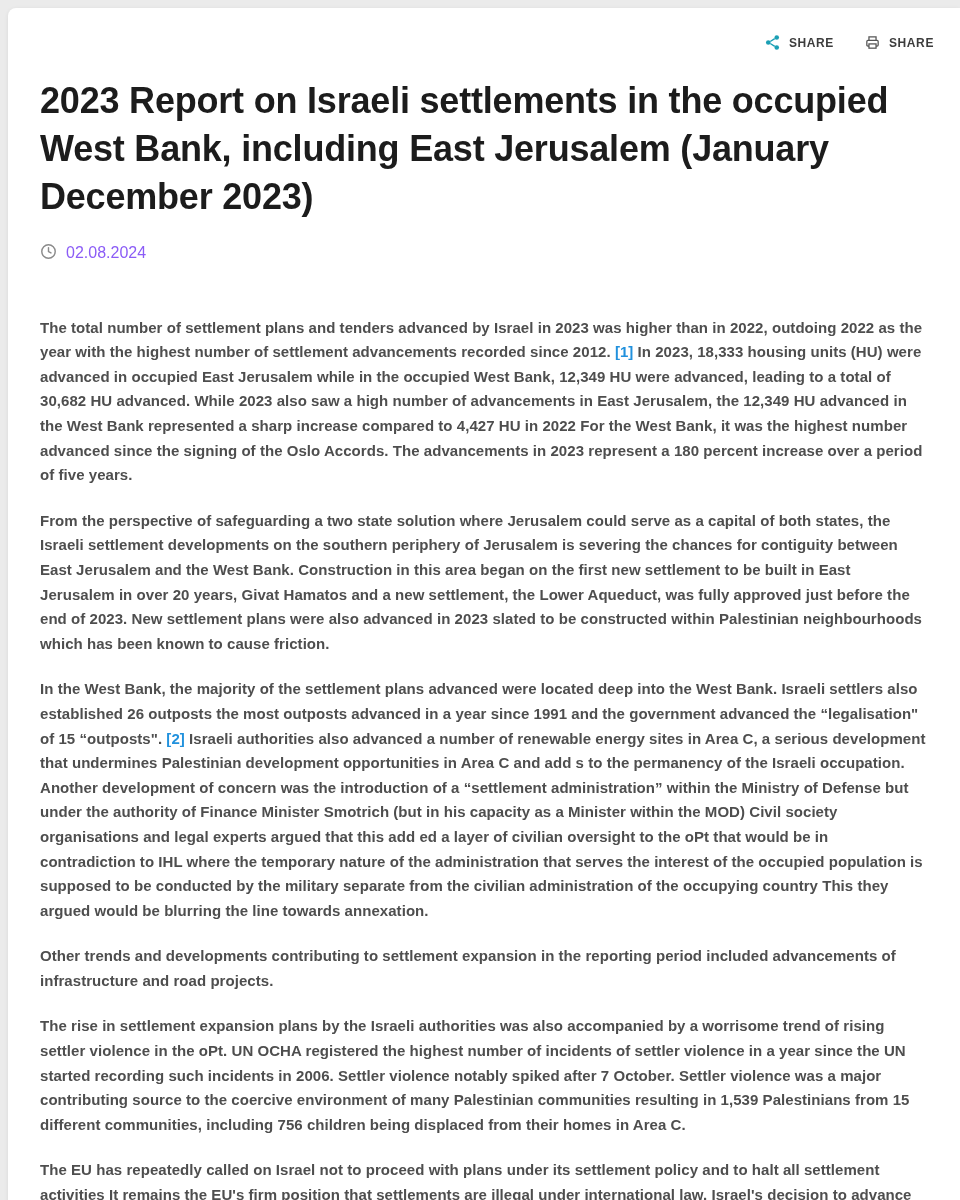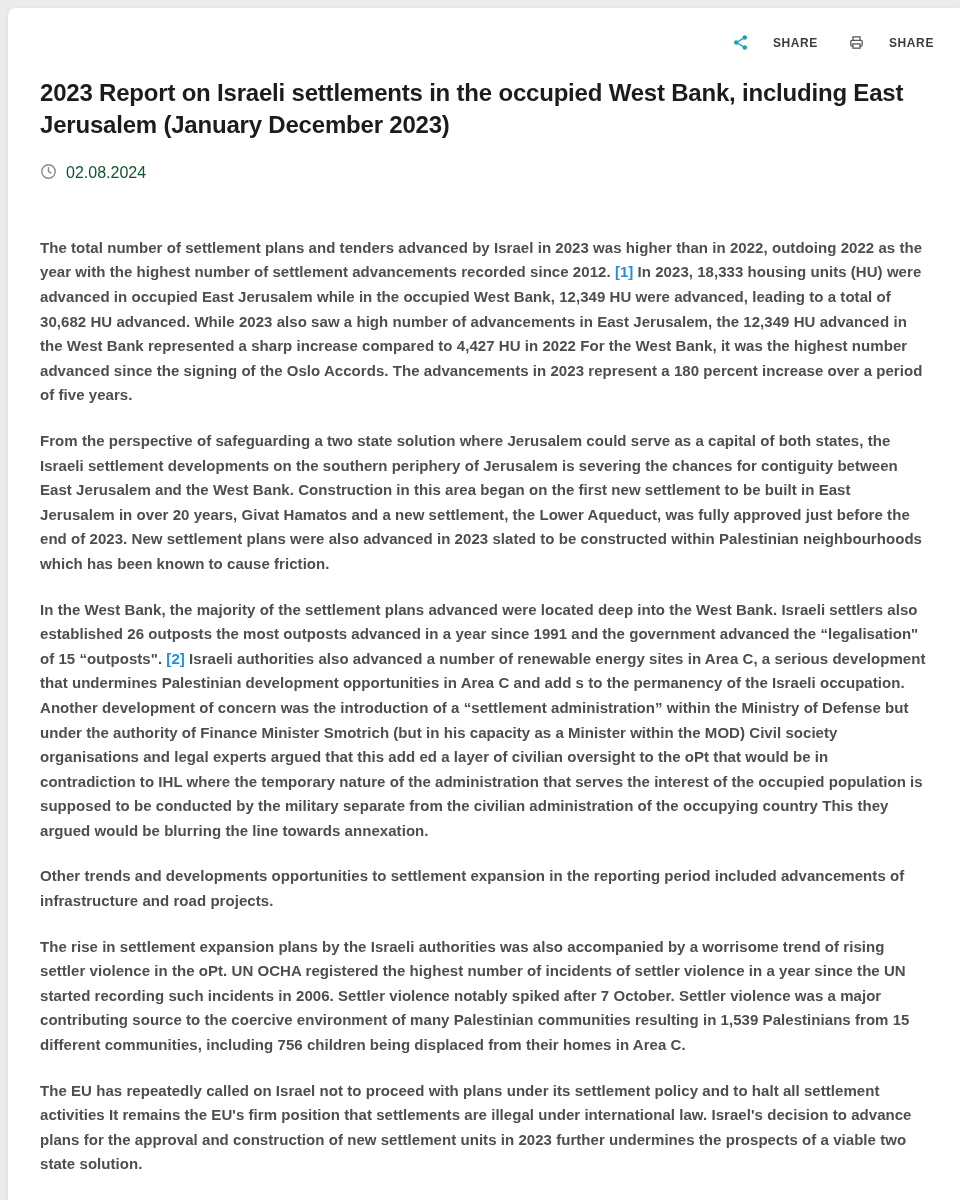--- a/index.html
+++ b/index.html
@@ -23,48 +23,48 @@
   .toolbar {
     display: flex;
     justify-content: flex-end;
     align-items: center;
     gap: 30px;
     padding-top: 4px;
   }
   .tool-btn {
     display: flex;
     align-items: center;
-    gap: 24px;
+    gap: 8px;
     background: none;
     border: none;
     cursor: pointer;
     font-family: "Liberation Sans", sans-serif;
     font-size: 12px;
     font-weight: 700;
     letter-spacing: 0.6px;
     color: #3d3d3d;
   }
   .tool-btn svg { display: block; }
   
   h1.title {
     margin: 26px 0 0 6px;
     max-width: 900px;
-    font-size: 24px;
+    font-size: 36px;
     line-height: 1.33;
     font-weight: 700;
     color: #1c1c1c;
     letter-spacing: -0.2px;
   }
   
   .date-row {
     display: flex;
     align-items: center;
     gap: 9px;
     margin: 22px 0 0 6px;
-    color: #14532d;
+    color: #8b5cf6;
     font-size: 16px;
   }
   
   .article-body {
     margin: 52px 6px 0 6px;
     max-width: 906px;
   }
   .para {
     font-size: 15px;
     line-height: 1.64;
@@ -122,20 +122,20 @@
   </div>
 
   <div class="article-body">
 
     <p class="para"><span>The total number of settlement plans and tenders advanced by Israel in 2023 was higher than in 2022, outdoing 2022 as the year with the highest number of settlement advancements recorded since 2012. </span><a class="ref">[1]</a><span> In 2023, 18,333 housing units (HU) were advanced in occupied East Jerusalem while in the occupied West Bank, 12,349 HU were advanced, leading to a total of 30,682 HU advanced. While 2023 also saw a high number of advancements in East Jerusalem, the 12,349 HU advanced in the West Bank represented a sharp increase compared to 4,427 HU in 2022 For the West Bank, it was the highest number advanced since the signing of the Oslo Accords. The advancements in 2023 represent a 180 percent increase over a period of five years.</span></p>
 
     <p class="para"><span>From the perspective of safeguarding a two state solution where Jerusalem could serve as a capital of both states, the Israeli settlement developments on the southern periphery of Jerusalem is severing the chances for contiguity between East Jerusalem and the West Bank. Construction in this area began on the first new settlement to be built in East Jerusalem in over 20 years, Givat Hamatos and a new settlement, the Lower Aqueduct, was fully approved just before the end of 2023. New settlement plans were also advanced in 2023 slated to be constructed within Palestinian neighbourhoods which has been known to cause friction.</span></p>
 
     <p class="para"><span>In the West Bank, the majority of the settlement plans advanced were located deep into the West Bank. Israeli settlers also established 26 outposts the most outposts advanced in a year since 1991 and the government advanced the “legalisation" of 15 “outposts". </span><a class="ref">[2]</a><span> Israeli authorities also advanced a number of renewable energy sites in Area C, a serious development that undermines Palestinian development opportunities in Area C and add s to the permanency of the Israeli occupation. Another development of concern was the introduction of a “settlement administration” within the Ministry of Defense but under the authority of Finance Minister Smotrich (but in his capacity as a Minister within the MOD) Civil society organisations and legal experts argued that this add ed a layer of civilian oversight to the oPt that would be in contradiction to IHL where the temporary nature of the administration that serves the interest of the occupied population is supposed to be conducted by the military separate from the civilian administration of the occupying country This they argued would be blurring the line towards annexation.</span></p>
 
-    <p class="para"><span>Other trends and developments opportunities to settlement expansion in the reporting period included advancements of infrastructure and road projects.</span></p>
+    <p class="para"><span>Other trends and developments contributing to settlement expansion in the reporting period included advancements of infrastructure and road projects.</span></p>
 
     <p class="para"><span>The rise in settlement expansion plans by the Israeli authorities was also accompanied by a worrisome trend of rising settler violence in the oPt. UN OCHA registered the highest number of incidents of settler violence in a year since the UN started recording such incidents in 2006. Settler violence notably spiked after 7 October. Settler violence was a major contributing source to the coercive environment of many Palestinian communities resulting in 1,539 Palestinians from 15 different communities, including 756 children being displaced from their homes in Area C.</span></p>
 
     <p class="para"><span>The EU has repeatedly called on Israel not to proceed with plans under its settlement policy and to halt all settlement activities It remains the EU's firm position that settlements are illegal under international law. Israel's decision to advance plans for the approval and construction of new settlement units in 2023 further undermines the prospects of a viable two state solution.</span></p>
 
   </div>
 </div>
 
 </body></html>

